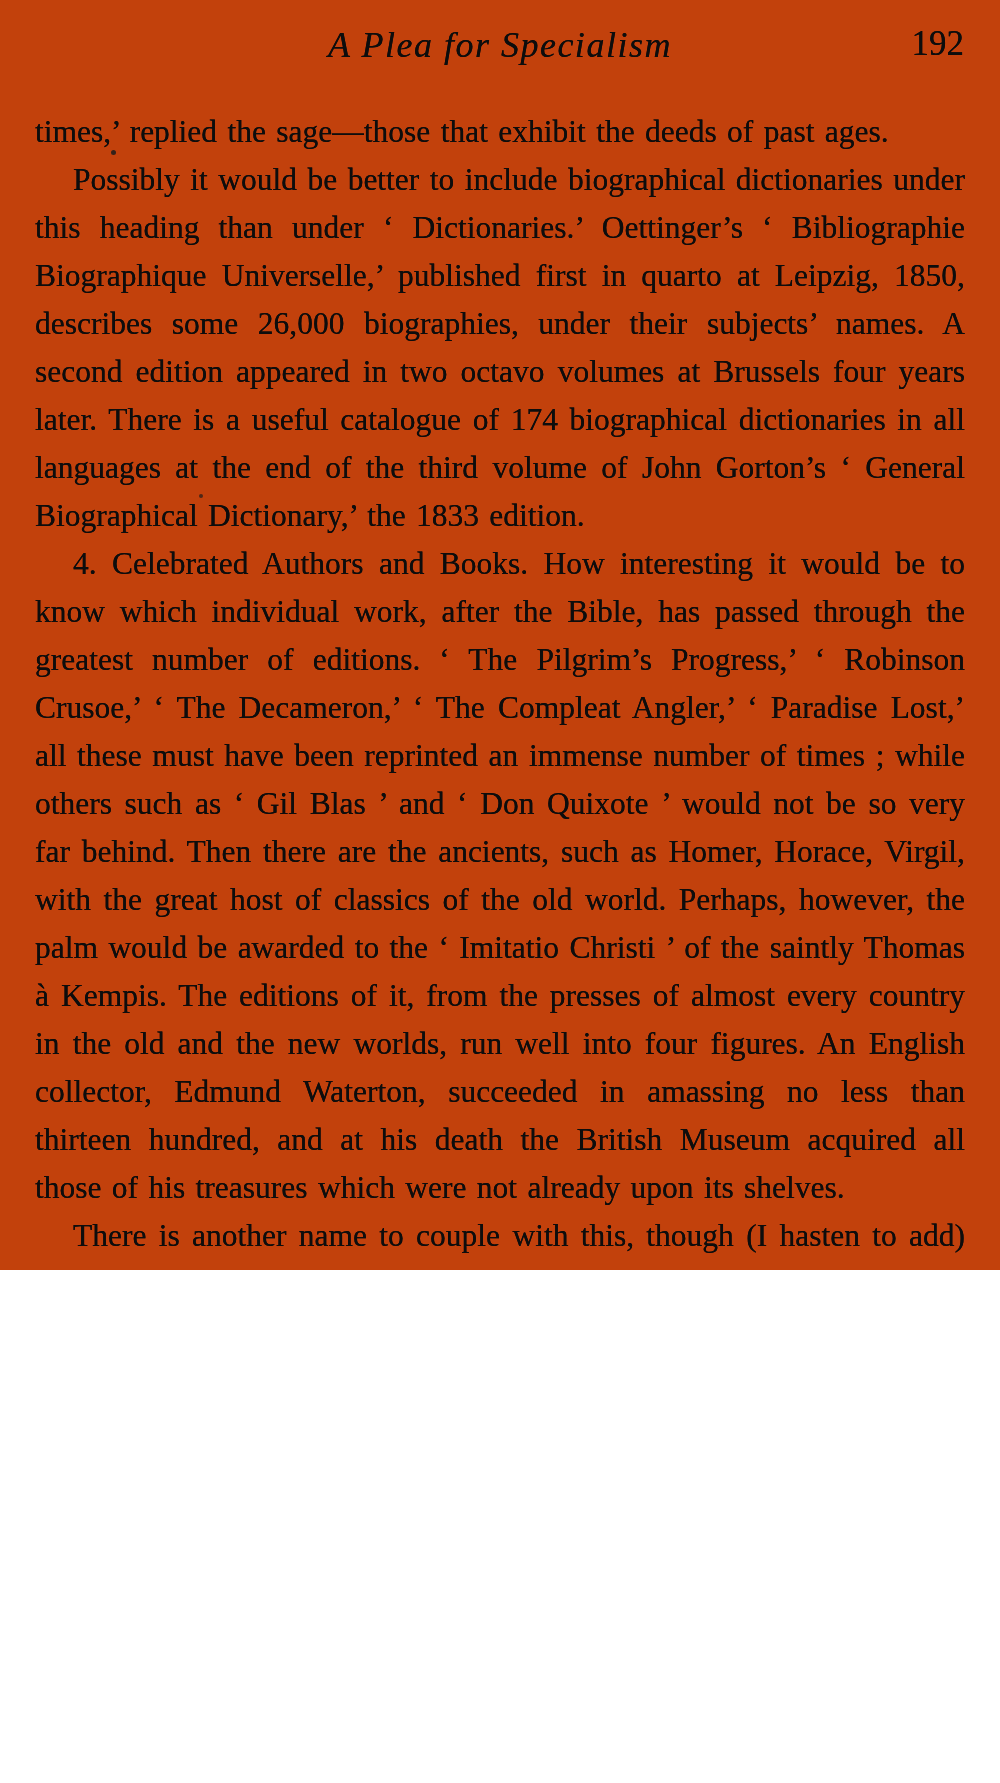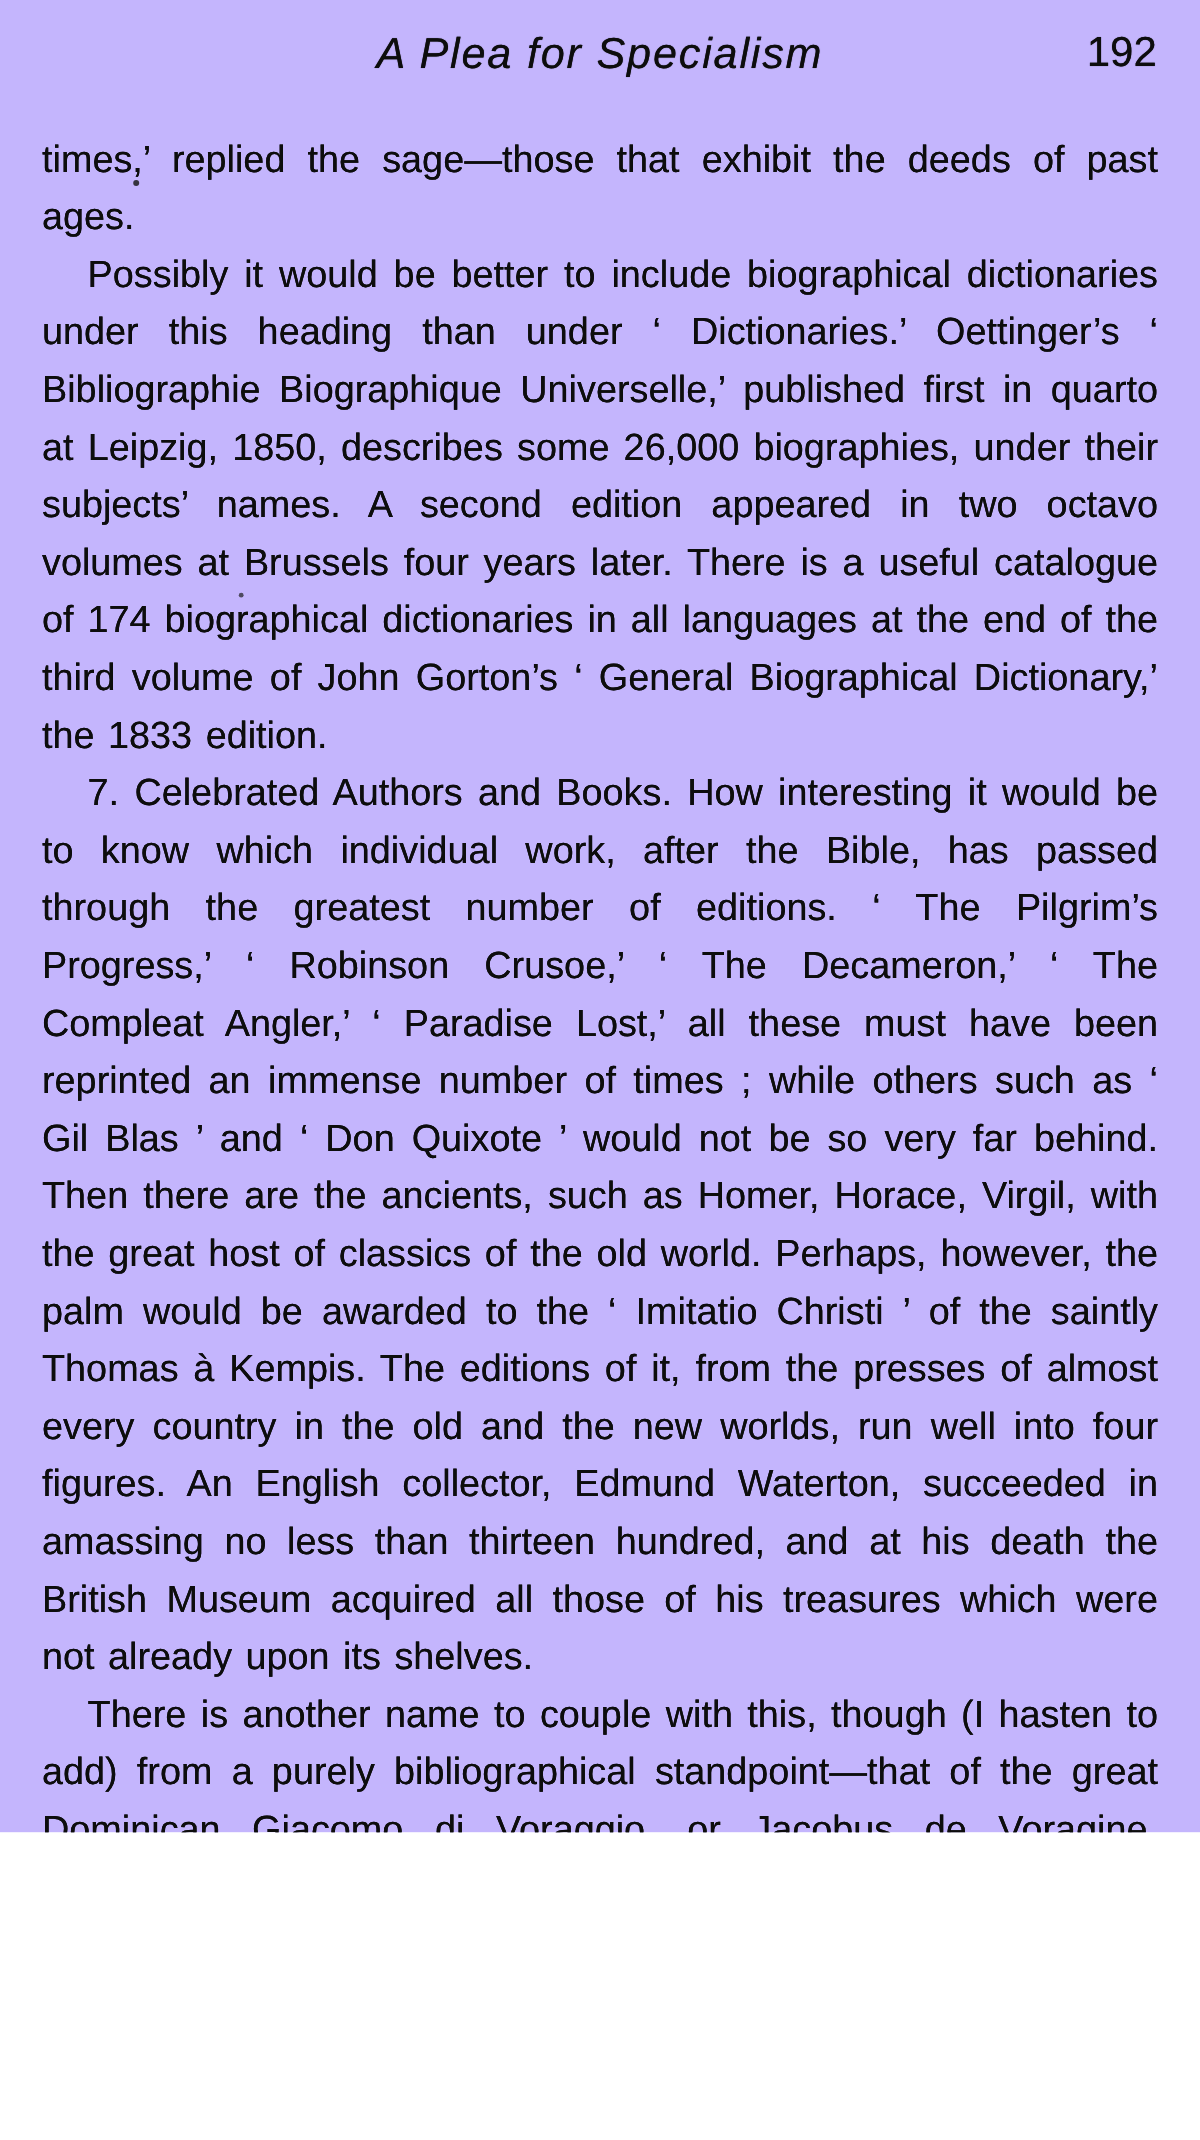--- a/index.html
+++ b/index.html
@@ -3,24 +3,24 @@
 <meta charset="utf-8">
 <style>
   html, body {
     margin: 0;
     padding: 0;
     background: #ffffff;
   }
   .page {
     position: relative;
     width: 1000px;
-    height: 1527px;
-    background: #c4b5fd;
+    height: 1270px;
+    background: #c2410c;
     color: #0d0d0d;
-    font-family: Liberation Sans, sans-serif;
+    font-family: Liberation Serif, serif;
     overflow: hidden;
   }
   .header {
     position: relative;
     margin-top: 24px;
     height: 46px;
   }
   .running-title {
     position: absolute;
     left: 0;
@@ -90,21 +90,21 @@
     <div class="page-number">192</div>
   </div>
 
   <div class="body-text">
 
     <p class="para">times,’ replied the sage—those that exhibit the deeds of past ages.</p>
 
     <p class="para indent">Possibly it would be better to include biographical dictionaries under this heading than under ‘ Dictionaries.’ Oettinger’s ‘ Bibliographie Biographique Universelle,’ published first in quarto at Leipzig, 1850, describes some 26,000 biographies, under their subjects’ names. A second edition appeared in two octavo volumes at Brussels four years later. There is a useful catalogue of 174 biographical dictionaries in all languages at the end of the third volume of John Gorton’s ‘ General Biographical Dictionary,’ the 1833 edition.</p>
 
     <p class="para indent">
-      <span>7. Celebrated Authors and Books. How interesting it would be to know which individual work, after the Bible,</span>
+      <span>4. Celebrated Authors and Books. How interesting it would be to know which individual work, after the Bible,</span>
       <span>has passed through the greatest number of editions. ‘ The Pilgrim’s Progress,’ ‘ Robinson Crusoe,’ ‘ The Decameron,’ ‘ The Compleat Angler,’ ‘ Paradise Lost,’ all these must have been reprinted an immense number of times ; while others such as ‘ Gil Blas ’ and ‘ Don Quixote ’ would not be so very far behind. Then there are the ancients, such as Homer, Horace, Virgil, with the great host of classics of the old world. Perhaps, however, the palm would be awarded to the ‘ Imitatio Christi ’ of the saintly Thomas à Kempis. The editions of it, from the presses of almost every country in the old and the new worlds, run well into four figures. An English collector, Edmund Waterton, succeeded in amassing no less than thirteen hundred, and at his death the British Museum acquired all those of his treasures which were not already upon its shelves.</span>
     </p>
 
     <p class="para indent">There is another name to couple with this, though (I hasten to add) from a purely bibliographical standpoint—that of the great Dominican Giacomo di Voraggio, or Jacobus de Voragine. Except to the student of Early Fathers, the hagiologist, and the bibliophile, his very name has almost sunk into oblivion ; but to these savants he stands forth as the compiler of that marvellous collection of the Lives of the Saints, known as The Golden Legend. The first Latin</p>
 
   </div>
 
   <div class="speck" id="speck1"></div>
   <div class="speck" id="speck2"></div>
 

